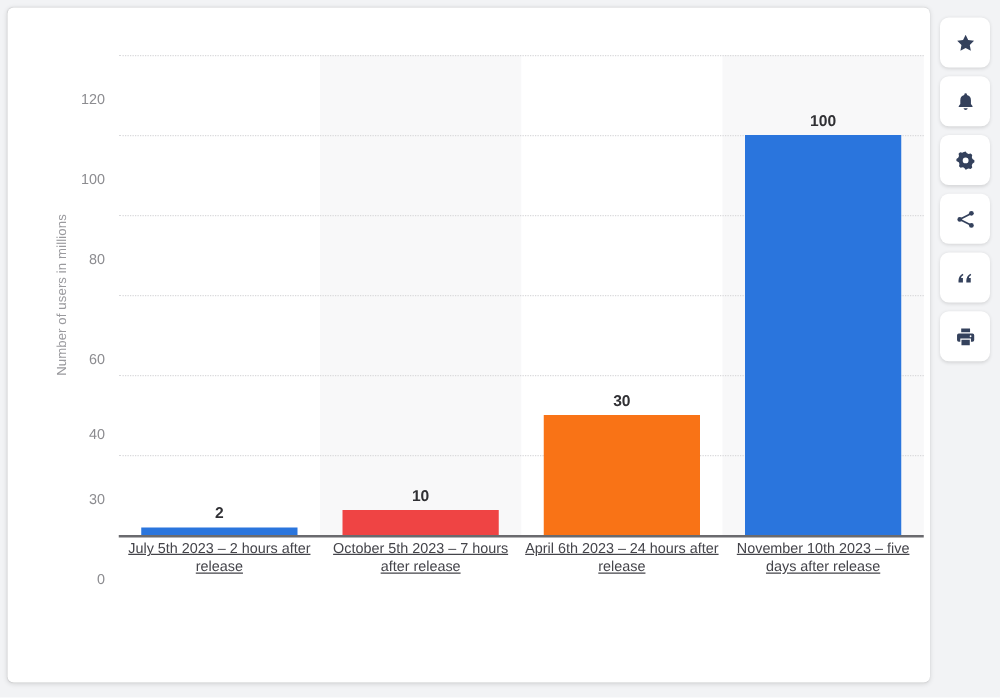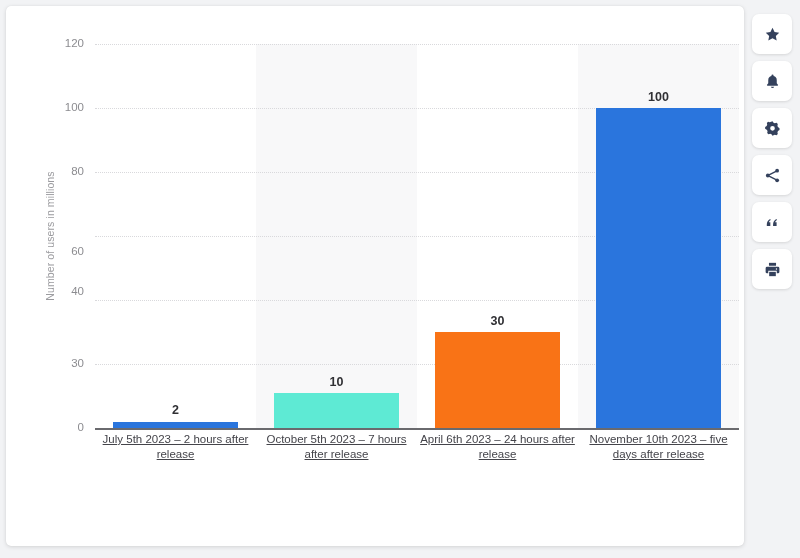--- a/index.html
+++ b/index.html
@@ -72,20 +72,21 @@
   
   .ytick {
     position: absolute;
     right: 100%;
     margin-right: 11px;
     transform: translateY(-50%);
     font-size: 11.5px;
     color: #8c8c90;
     white-space: nowrap;
     line-height: 1;
+    margin-top: 37px;
   }
 
   
   .yaxis-title {
     position: absolute;
     left: 37px;
     top: 38px;
     height: 384px;
     width: 14px;
     display: flex;
@@ -176,33 +177,33 @@
       </div>
 
       <div class="plot" id="plot">
           <div class="band" style="left: 161px; width: 161px;"></div>
           <div class="band" style="left: 483px; width: 161px;"></div>
           <div class="gridline zero" style="top: 384px;"></div>
           <div class="ytick" style="top: 384px;">0</div>
           <div class="gridline" style="top: 320px;"></div>
           <div class="ytick" style="top: 320px;">30</div>
           <div class="gridline" style="top: 256px;"></div>
-          <div class="ytick" style="top: 248px;">40</div>
+          <div class="ytick" style="top: 268px;">40</div>
           <div class="gridline" style="top: 192px;"></div>
           <div class="ytick" style="top: 208px;">60</div>
           <div class="gridline" style="top: 128px;"></div>
           <div class="ytick" style="top: 128px;">80</div>
           <div class="gridline" style="top: 64px;"></div>
           <div class="ytick" style="top: 64px;">100</div>
           <div class="gridline" style="top: 0px;"></div>
           <div class="ytick" style="top: 0px;">120</div>
           <div class="bar" style="left: 17.71px; width: 125.58px; height: 6.4px; background: rgb(42, 117, 221);">
             <div class="bar-value">2</div>
           </div>
-          <div class="bar" style="left: 178.71px; width: 125.58px; height: 35px; background: #5eead4;">
+          <div class="bar" style="left: 178.71px; width: 125.58px; height: 20px; background: #ef4444;">
             <div class="bar-value">10</div>
           </div>
           <div class="bar" style="left: 339.71px; width: 125.58px; height: 96px; background: #f97316;">
             <div class="bar-value">30</div>
           </div>
           <div class="bar" style="left: 500.71px; width: 125.58px; height: 320px; background: rgb(42, 117, 221);">
             <div class="bar-value">100</div>
           </div>
         </div>
 

